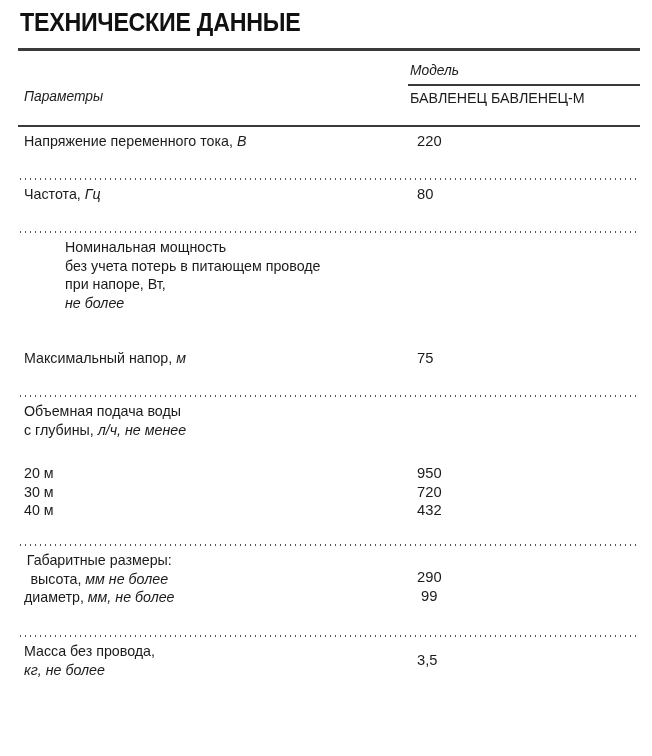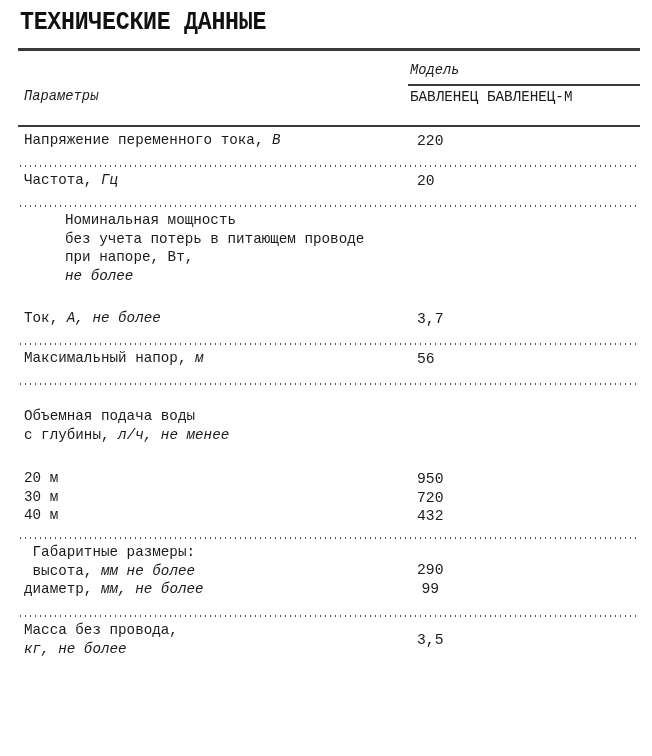--- a/index.html
+++ b/index.html
@@ -13,21 +13,20 @@
     font-family: "Liberation Sans", sans-serif;
     color: #1b1b1b;
     overflow: hidden;
   }
 
   .page {
     position: relative;
     width: 652px;
     height: 756px;
     background: #fff;
-    font-family: Liberation Mono, monospace;
   }
 
   
   .title {
     position: absolute;
     left: 20px;
     top: 8px;
     font-size: 25px;
     font-weight: bold;
     letter-spacing: -0.3px;
@@ -104,21 +103,21 @@
   }
 
   
   .row {
     position: relative;
     display: block;
     width: 100%;
   }
   .row-inner {
     position: relative;
-    padding: 5px 0 5px 0;
+    padding: 18px 0 5px 0;
     min-height: 18px;
   }
   .cell-param {
     position: absolute;
     left: 6px;
     top: 5px;
     font-size: 15px;
     line-height: 18.5px;
     transform: scaleX(0.95);
     transform-origin: left top;
@@ -134,21 +133,21 @@
     transform-origin: left top;
     white-space: pre-line;
   }
   .cell-param i, .cell-value i { font-style: italic; }
 
   
   .h-single { height: 28px; }
   .h-power  { height: 88px; margin-left: 41px; }
   .h-press  { height: 46px; }
   .h-two    { height: 44px; }
-  .h-depth  { height: 124px; margin-top: 18px; }
+  .h-depth  { height: 124px; }
   .h-dims   { height: 66px; text-align: center; }
   .h-mass   { height: 52px; }
 
   .v-press { top: 14px; }
   .v-two   { top: 9px; }
   .v-depth { top: 67px; }
   .v-dims  { top: 22px; }
   .v-mass  { top: 14px; }
   .p-depth-sub { top: 67px; }
 </style>
@@ -177,47 +176,40 @@
       <div class="row-inner h-single">
         <div class="cell-param"><span>Напряжение переменного тока, </span><i>В</i></div>
         <div class="cell-value">220</div>
       </div>
       <div class="dotted"></div>
     </div>
 
     <div class="row">
       <div class="row-inner h-single">
         <div class="cell-param"><span>Частота, </span><i>Гц</i></div>
-        <div class="cell-value">20</div>
+        <div class="cell-value">80</div>
       </div>
       <div class="dotted"></div>
     </div>
 
     <div class="row">
       <div class="row-inner h-power">
         <div class="cell-param"><span>Номинальная мощность
 без учета потерь в питающем проводе
 при напоре, Вт,
 </span><i>не более</i></div>
       </div>
     </div>
 
 
-    <div class="row">
-      <div class="row-inner h-single">
-        <div class="cell-param"><span>Ток, </span><i>А, не более</i></div>
-        <div class="cell-value">3,7</div>
-      </div>
-      <div class="dotted"></div>
-    </div>
 
     <div class="row">
       <div class="row-inner h-single">
         <div class="cell-param"><span>Максимальный напор, </span><i>м</i></div>
-        <div class="cell-value">56</div>
+        <div class="cell-value">75</div>
       </div>
       <div class="dotted"></div>
     </div>
 
 
     <div class="row">
       <div class="row-inner h-depth">
         <div class="cell-param"><span>Объемная подача воды
 с глубины, </span><i>л/ч, не менее</i></div>
         <div class="cell-param p-depth-sub">20 м

